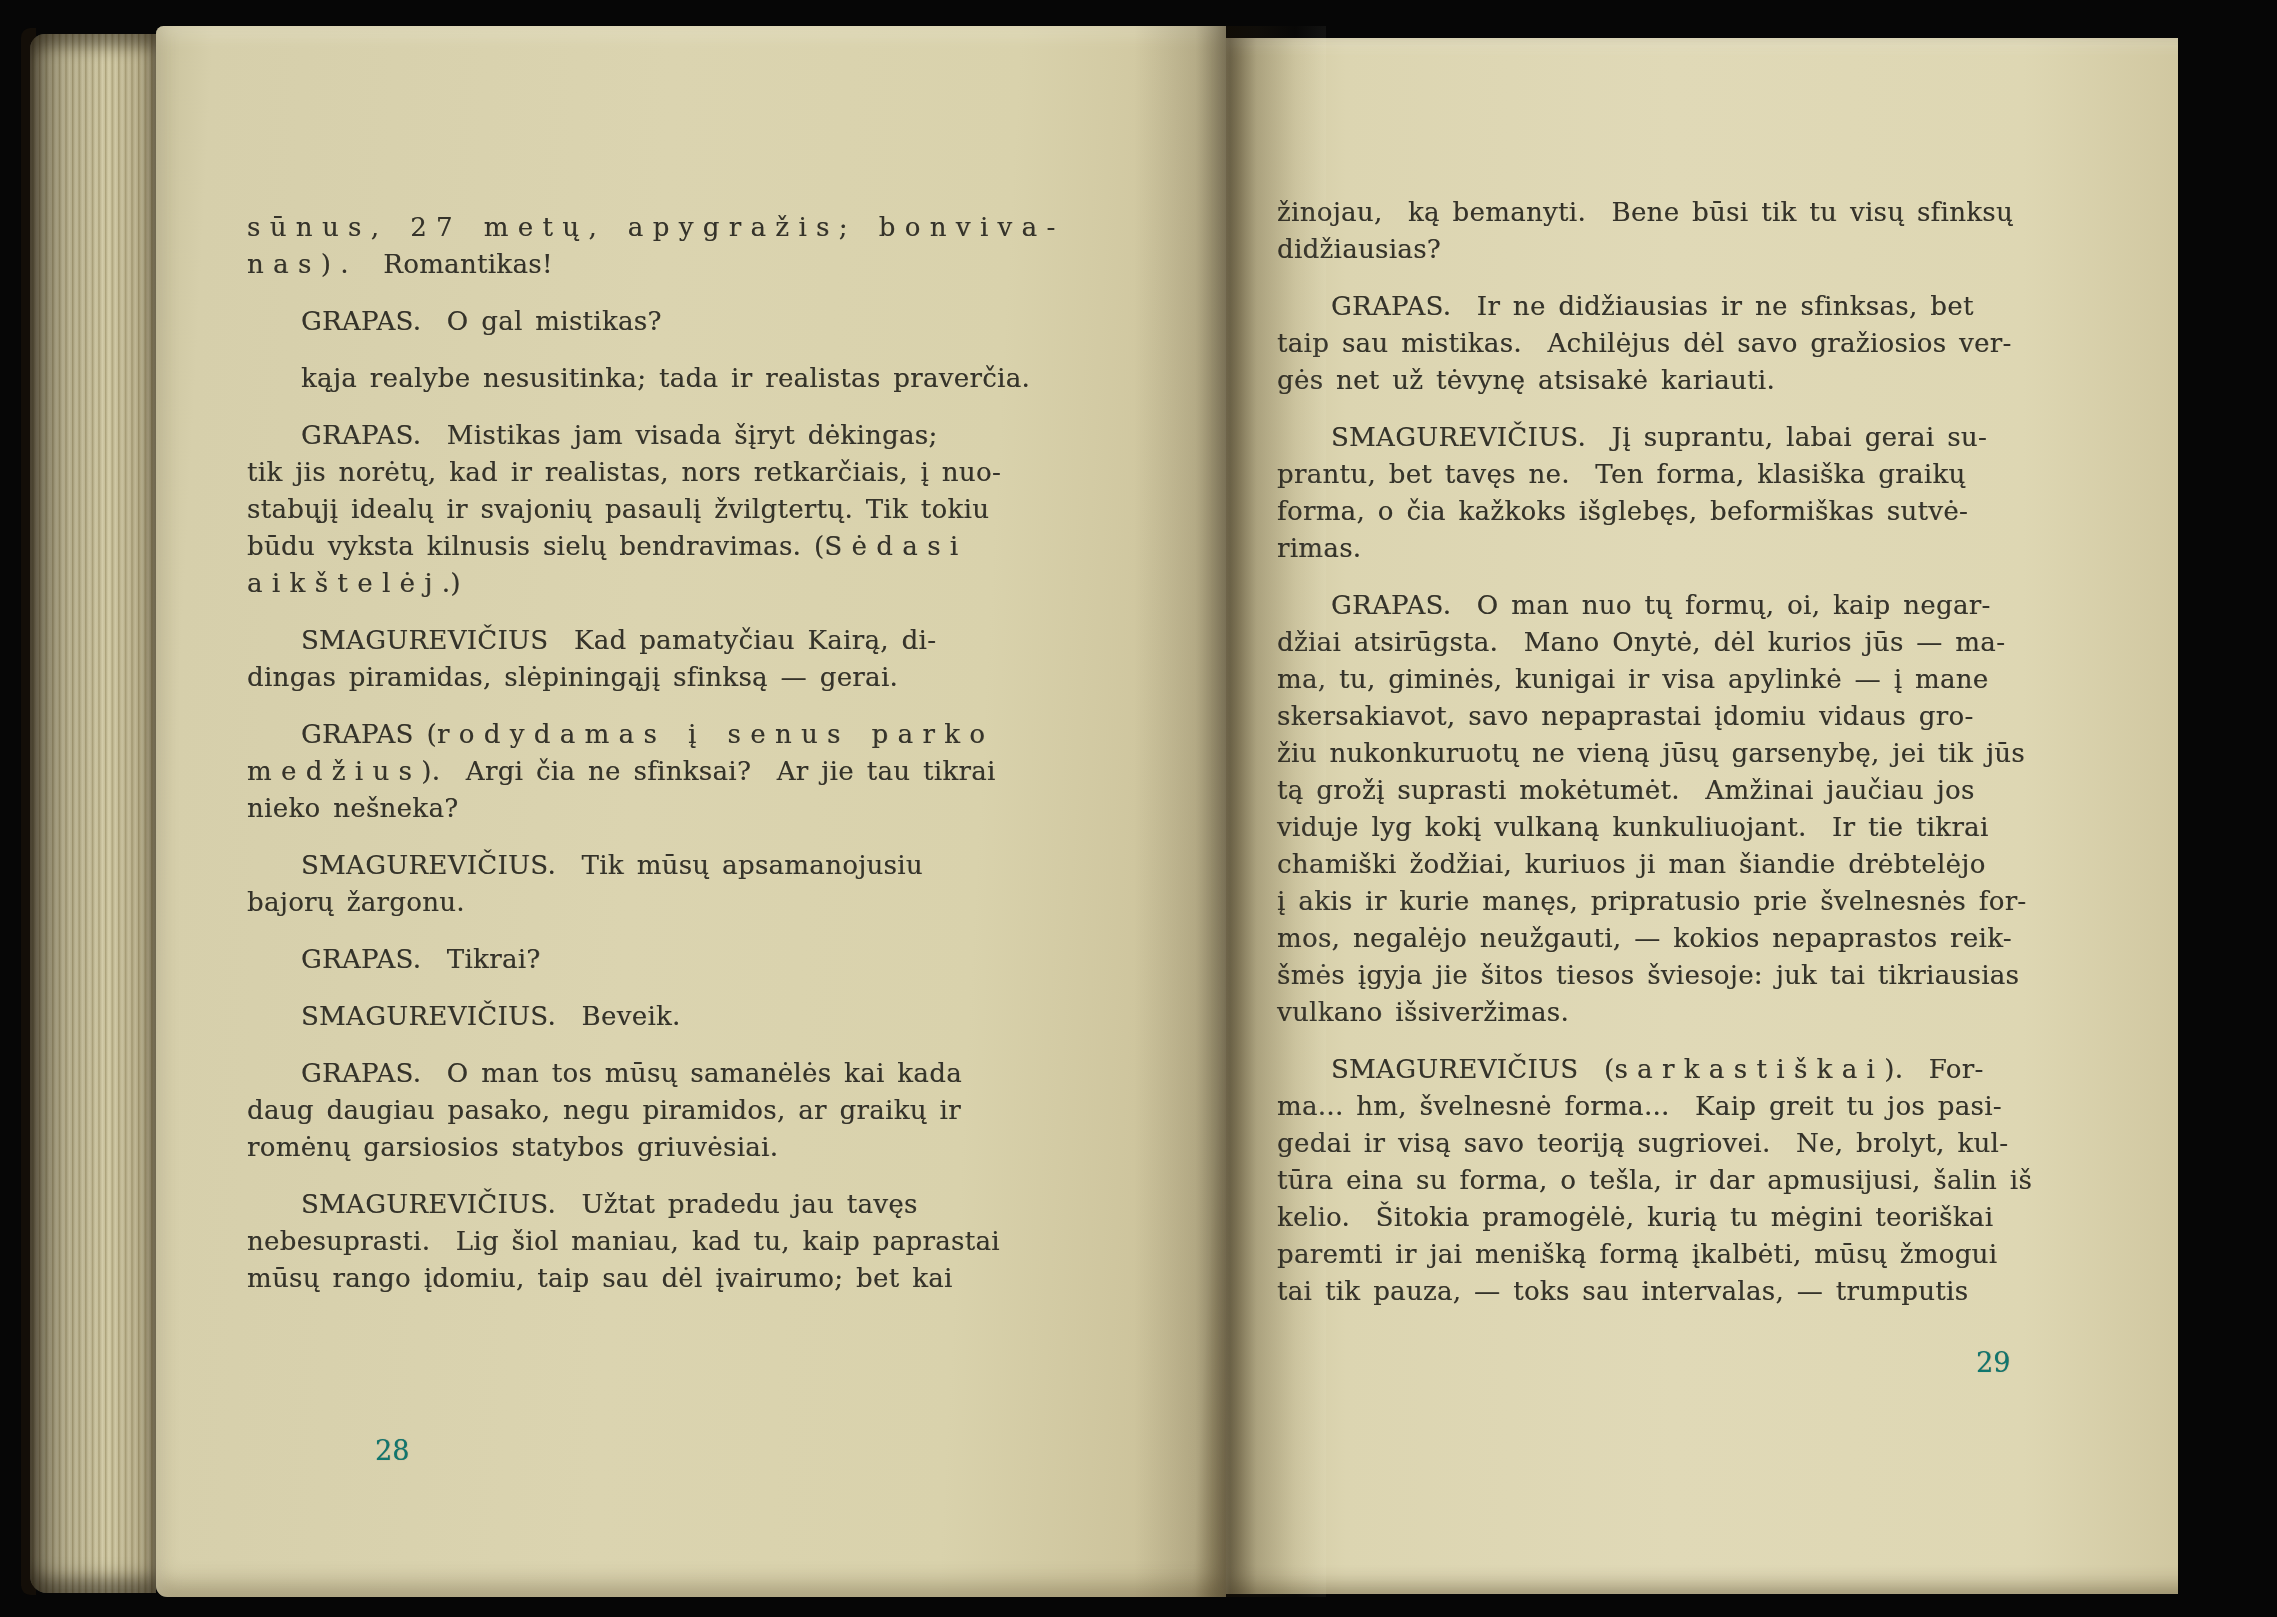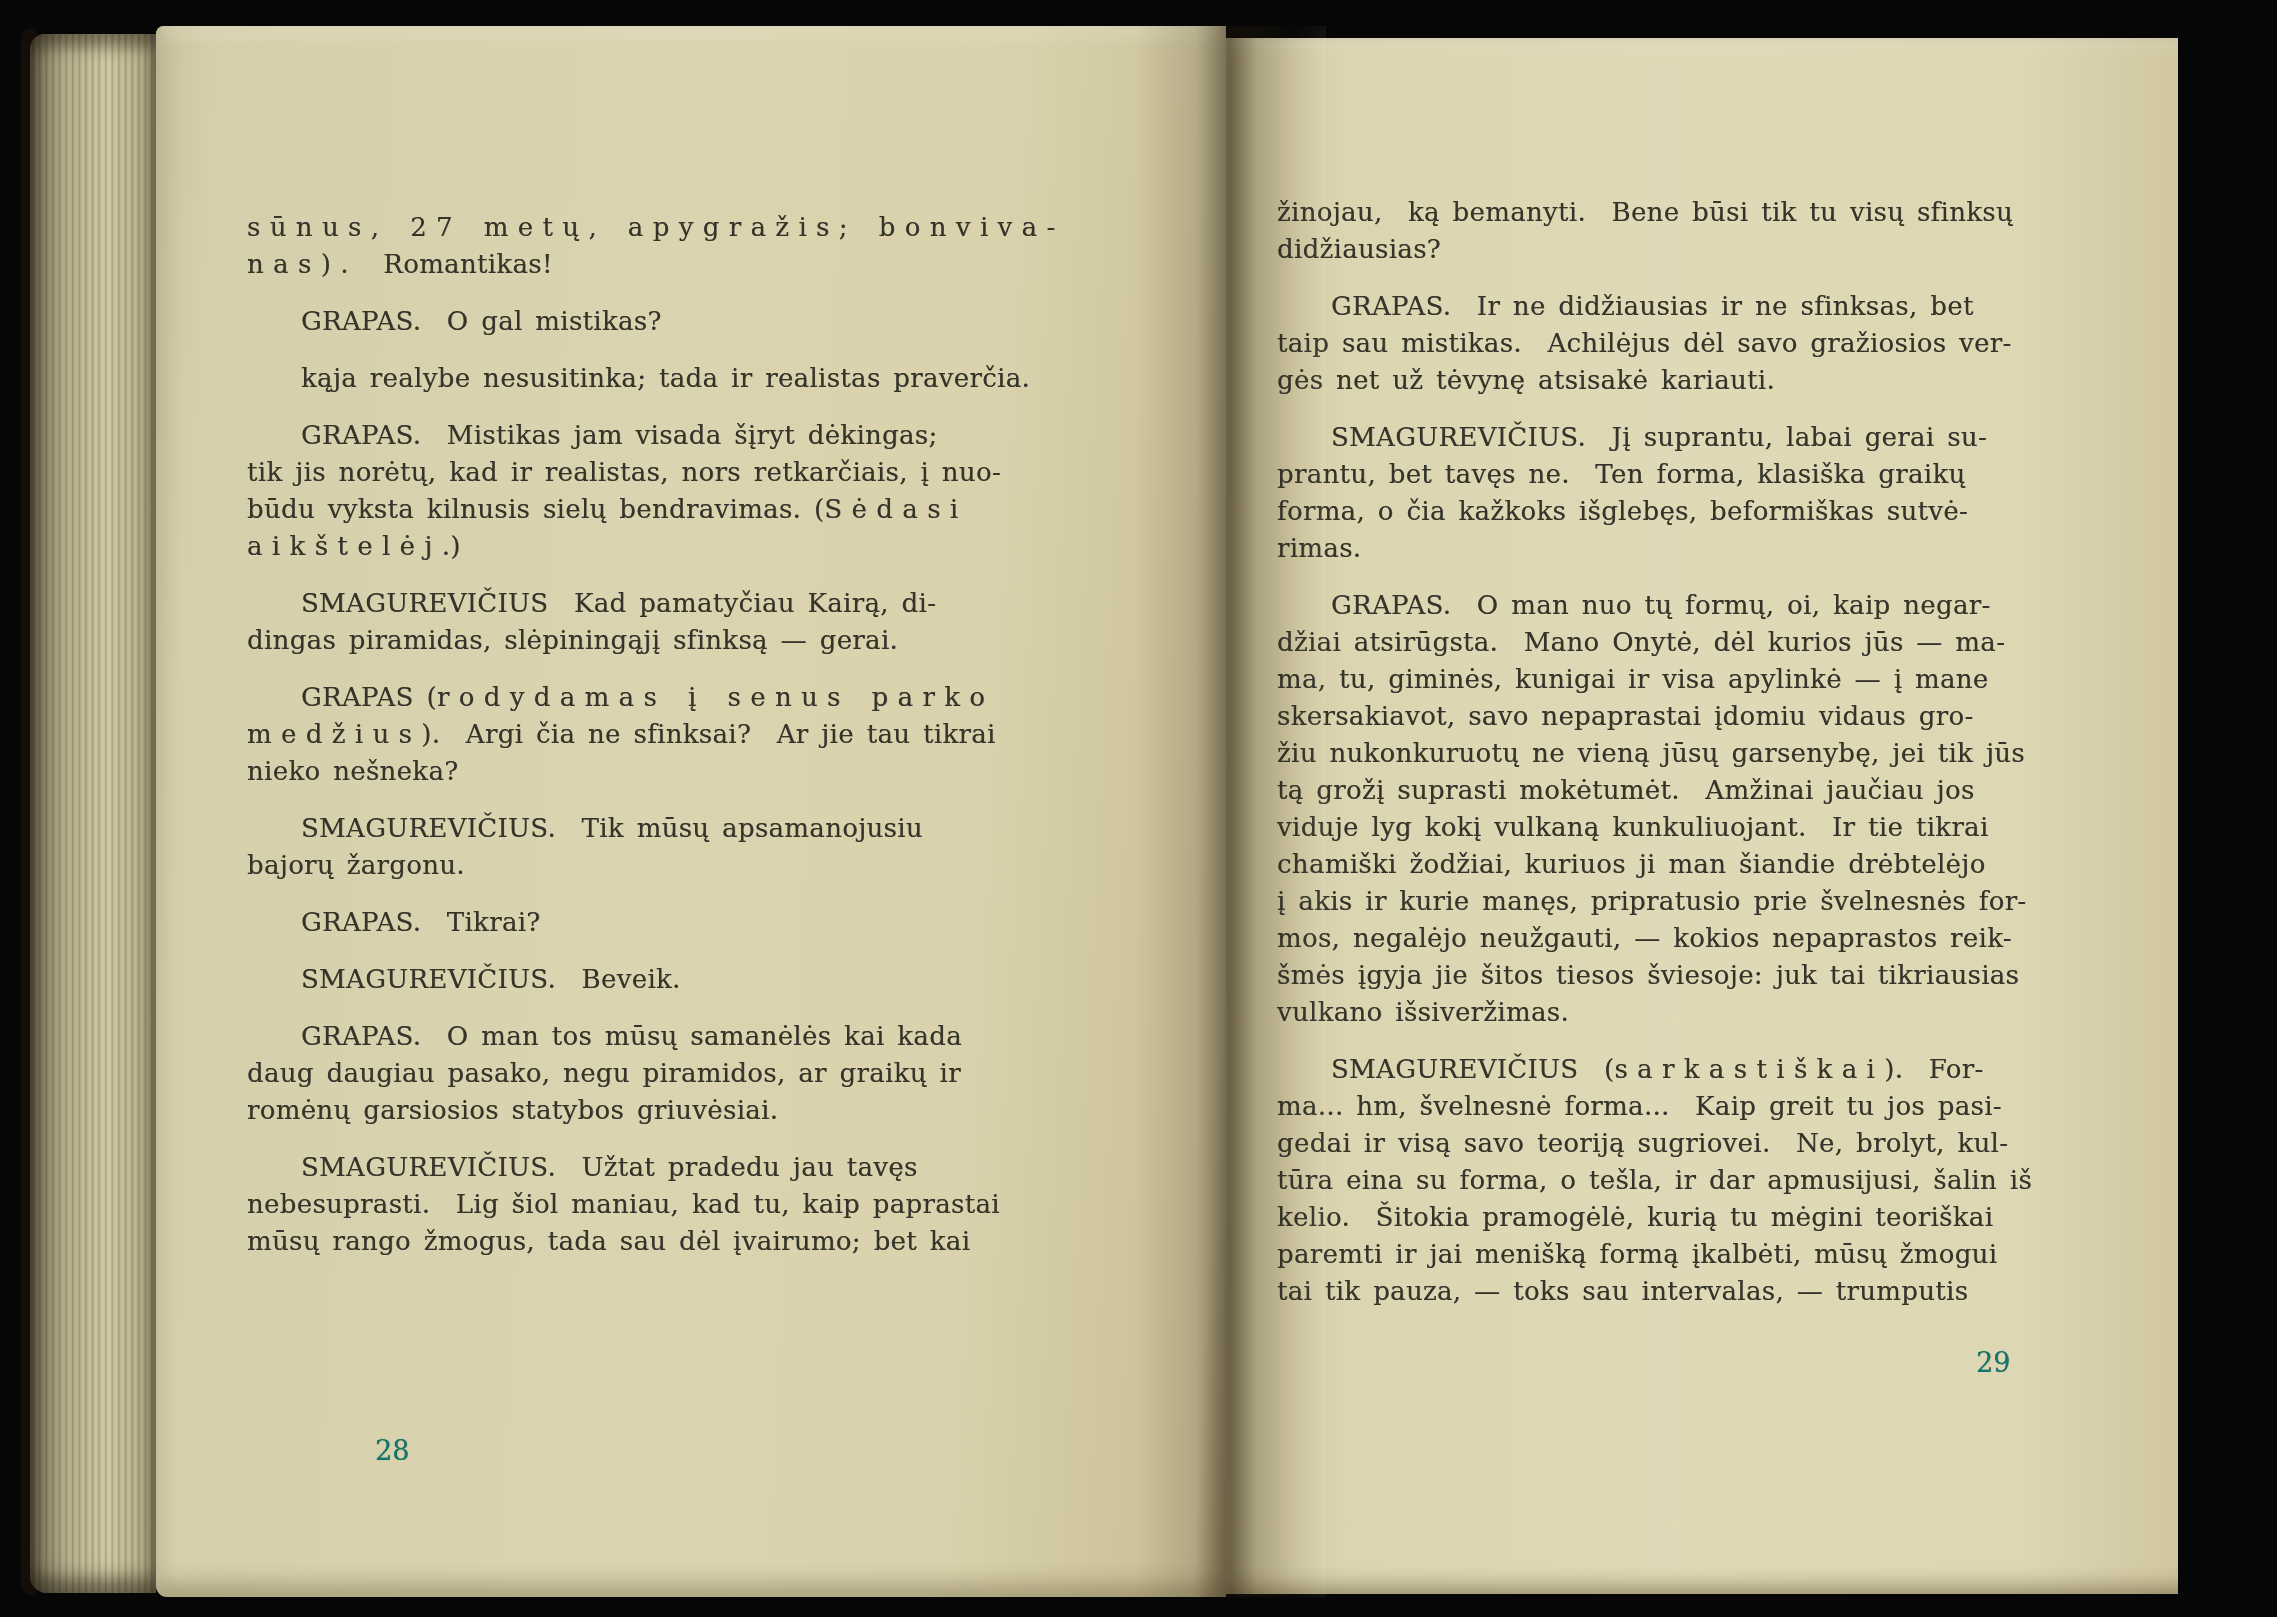--- a/index.html
+++ b/index.html
@@ -83,20 +83,21 @@
       </div>
       <div class="para indent">
         <div class="line"><span class="seg">GRAPAS.  O gal mistikas?</span></div>
       </div>
       <div class="para indent">
         <div class="line"><span class="seg">kąja realybe nesusitinka; tada ir realistas praverčia.</span></div>
       </div>
       <div class="para indent">
         <div class="line"><span class="seg">GRAPAS.  Mistikas jam visada šįryt dėkingas;</span></div>
         <div class="line"><span class="seg">tik jis norėtų, kad ir realistas, nors retkarčiais, į nuo-</span></div>
+        <div class="line"><span class="seg">stabųjį idealų ir svajonių pasaulį žvilgtertų. Tik tokiu</span></div>
         <div class="line"><span class="seg">būdu vyksta kilnusis sielų bendravimas. (</span><span class="seg spaced">Sėdasi</span></div>
         <div class="line"><span class="seg spaced">aikštelėj</span><span class="seg">.)</span></div>
       </div>
       <div class="para indent">
         <div class="line"><span class="seg">SMAGUREVIČIUS  Kad pamatyčiau Kairą, di-</span></div>
         <div class="line"><span class="seg">dingas piramidas, slėpiningąjį sfinksą — gerai.</span></div>
       </div>
       <div class="para indent">
         <div class="line"><span class="seg">GRAPAS (</span><span class="seg spaced">rodydamas į senus parko</span></div>
         <div class="line"><span class="seg spaced">medžius</span><span class="seg">).  Argi čia ne sfinksai?  Ar jie tau tikrai</span></div>
@@ -113,21 +114,21 @@
         <div class="line"><span class="seg">SMAGUREVIČIUS.  Beveik.</span></div>
       </div>
       <div class="para indent">
         <div class="line"><span class="seg">GRAPAS.  O man tos mūsų samanėlės kai kada</span></div>
         <div class="line"><span class="seg">daug daugiau pasako, negu piramidos, ar graikų ir</span></div>
         <div class="line"><span class="seg">romėnų garsiosios statybos griuvėsiai.</span></div>
       </div>
       <div class="para indent">
         <div class="line"><span class="seg">SMAGUREVIČIUS.  Užtat pradedu jau tavęs</span></div>
         <div class="line"><span class="seg">nebesuprasti.  Lig šiol maniau, kad tu, kaip paprastai</span></div>
-        <div class="line"><span class="seg">mūsų rango žmogus, tada sau dėl įvairumo; bet kai</span></div>
+        <div class="line"><span class="seg">mūsų rango įdomiu, taip sau dėl įvairumo; bet kai</span></div>
       </div>
     </div>
   <div class="text-block text-right" id="right-text">
       <div class="para">
         <div class="line"><span class="seg">žinojau,  ką bemanyti.  Bene būsi tik tu visų sfinksų</span></div>
         <div class="line"><span class="seg">didžiausias?</span></div>
       </div>
       <div class="para indent">
         <div class="line"><span class="seg">GRAPAS.  Ir ne didžiausias ir ne sfinksas, bet</span></div>
         <div class="line"><span class="seg">taip sau mistikas.  Achilėjus dėl savo gražiosios ver-</span></div>

